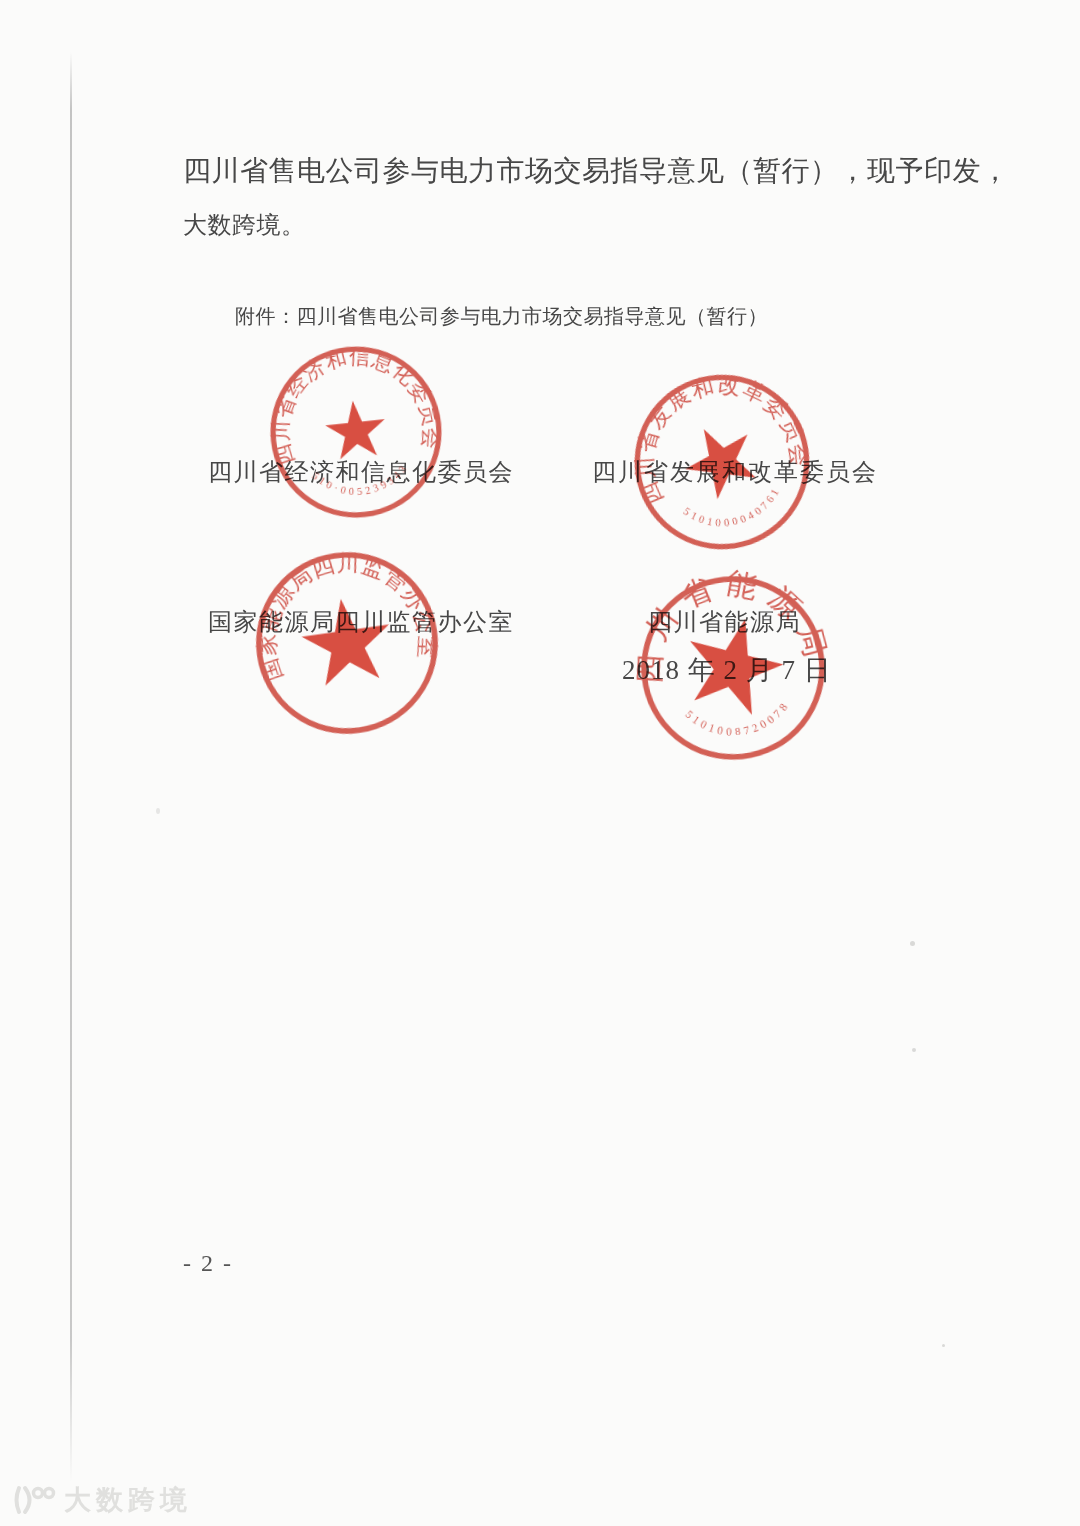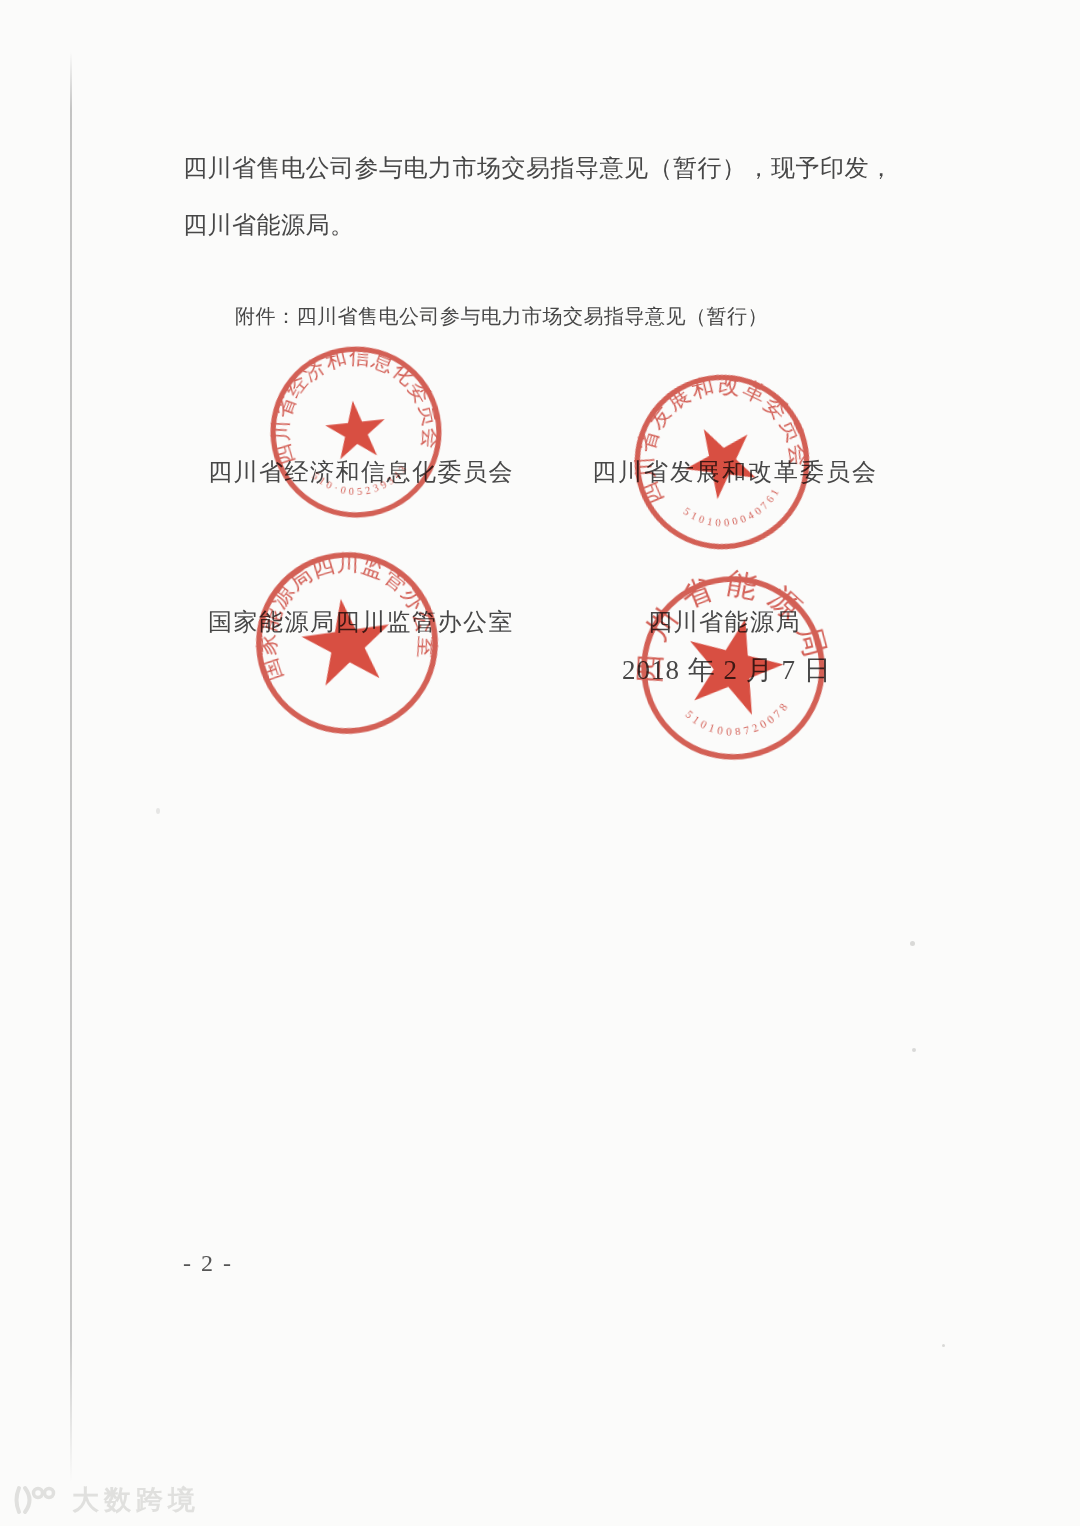--- a/index.html
+++ b/index.html
@@ -7,21 +7,21 @@
     width:1080px;height:1526px;position:relative;overflow:hidden;
     background:#fbfbfa;
     font-family:"Liberation Serif","DejaVu Serif",serif;
     color:#474747;
   }
   .scan-edge{
     position:absolute;left:70px;top:52px;width:2px;height:1430px;
     background:linear-gradient(to bottom,rgba(150,150,150,0),rgba(150,150,150,.55) 4%,rgba(150,150,150,.5) 90%,rgba(150,150,150,0));
   }
   .txt{position:absolute;white-space:nowrap;}
-  .para1{left:183px;top:152px;font-size:24px;letter-spacing:0.5px;}
+  .para1{left:183px;top:152px;font-size:28px;letter-spacing:0.5px;}
   .para2{left:183px;top:209px;font-size:24px;letter-spacing:0.5px;}
   .attach{left:235px;top:303px;font-size:20px;letter-spacing:0.5px;}
   .org{font-size:24px;letter-spacing:1.5px;}
   .org1{left:208px;top:456px;}
   .org2{left:592px;top:456px;letter-spacing:2px;}
   .org3{left:208px;top:606px;letter-spacing:1.5px;}
   .org4{left:648px;top:606px;}
   .dateline{left:622px;top:652px;font-size:27px;letter-spacing:1px;}
   .pagenum{left:183px;top:1250px;font-size:24px;letter-spacing:2px;color:#555;}
   .seal{
@@ -30,41 +30,41 @@
   .seal-a{left:260px;top:336px;width:192px;height:192px;transform:rotate(-6deg);}
   .seal-b{left:624px;top:364px;width:196px;height:196px;transform:rotate(-14deg);}
   .seal-c{left:245px;top:541px;width:204px;height:204px;transform:rotate(-8deg);}
   .seal-d{left:630px;top:565px;width:206px;height:206px;transform:rotate(-6deg);}
   .seal text{font-family:"Liberation Serif","DejaVu Serif",serif;}
   .ring{fill:none;stroke:#cf4237;stroke-width:6;}
   .ringtext{fill:#cf4237;}
   .ringnum{fill:#cf4237;}
   .star{fill:#d62e1f;}
   .watermark{
-    position:absolute;left:10px;top:1482px;display:flex;align-items:center;gap:16px;
+    position:absolute;left:10px;top:1482px;display:flex;align-items:center;gap:8px;
     color:#e0e0de;font-family:"Liberation Sans","DejaVu Sans",sans-serif;
   }
   .watermark-text{font-size:27px;font-weight:bold;letter-spacing:5px;}
   .speck{position:absolute;border-radius:50%;background:#d9d9d7;}
   .sp1{left:910px;top:941px;width:5px;height:5px;}
   .sp2{left:912px;top:1048px;width:4px;height:4px;}
   .sp3{left:942px;top:1344px;width:3px;height:3px;}
   .sp4{left:156px;top:808px;width:4px;height:6px;opacity:.6;}
 </style>
 </head>
 <body>
 
 <div class="scan-edge"></div>
 <div class="speck sp1"></div>
 <div class="speck sp2"></div>
 <div class="speck sp3"></div>
 <div class="speck sp4"></div>
 
 <div class="txt para1">四川省售电公司参与电力市场交易指导意见（暂行），现予印发，</div>
-<div class="txt para2">四川省能源局。</div>
+<div class="txt para2">大数跨境。</div>
 <div class="txt attach">附件：四川省售电公司参与电力市场交易指导意见（暂行）</div>
 
 <div class="txt org org1">四川省经济和信息化委员会</div>
 <div class="txt org org2">四川省发展和改革委员会</div>
 <div class="txt org org3">国家能源局四川监管办公室</div>
 <div class="txt org org4">四川省能源局</div>
 
 <div class="txt dateline">2018 年 2 月 7 日</div>
 
 <div class="txt pagenum">- 2 -</div>

